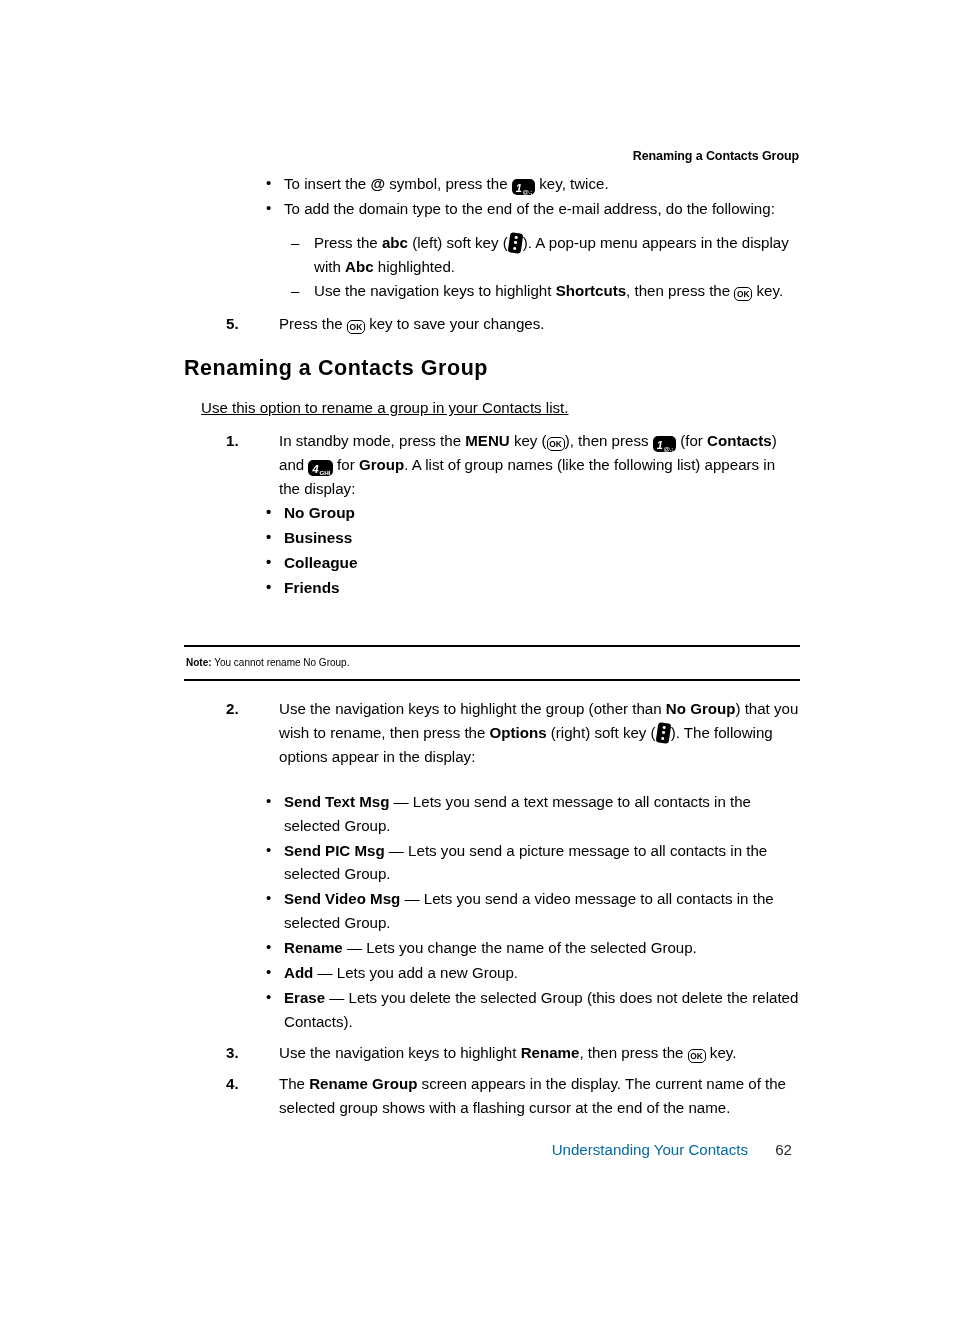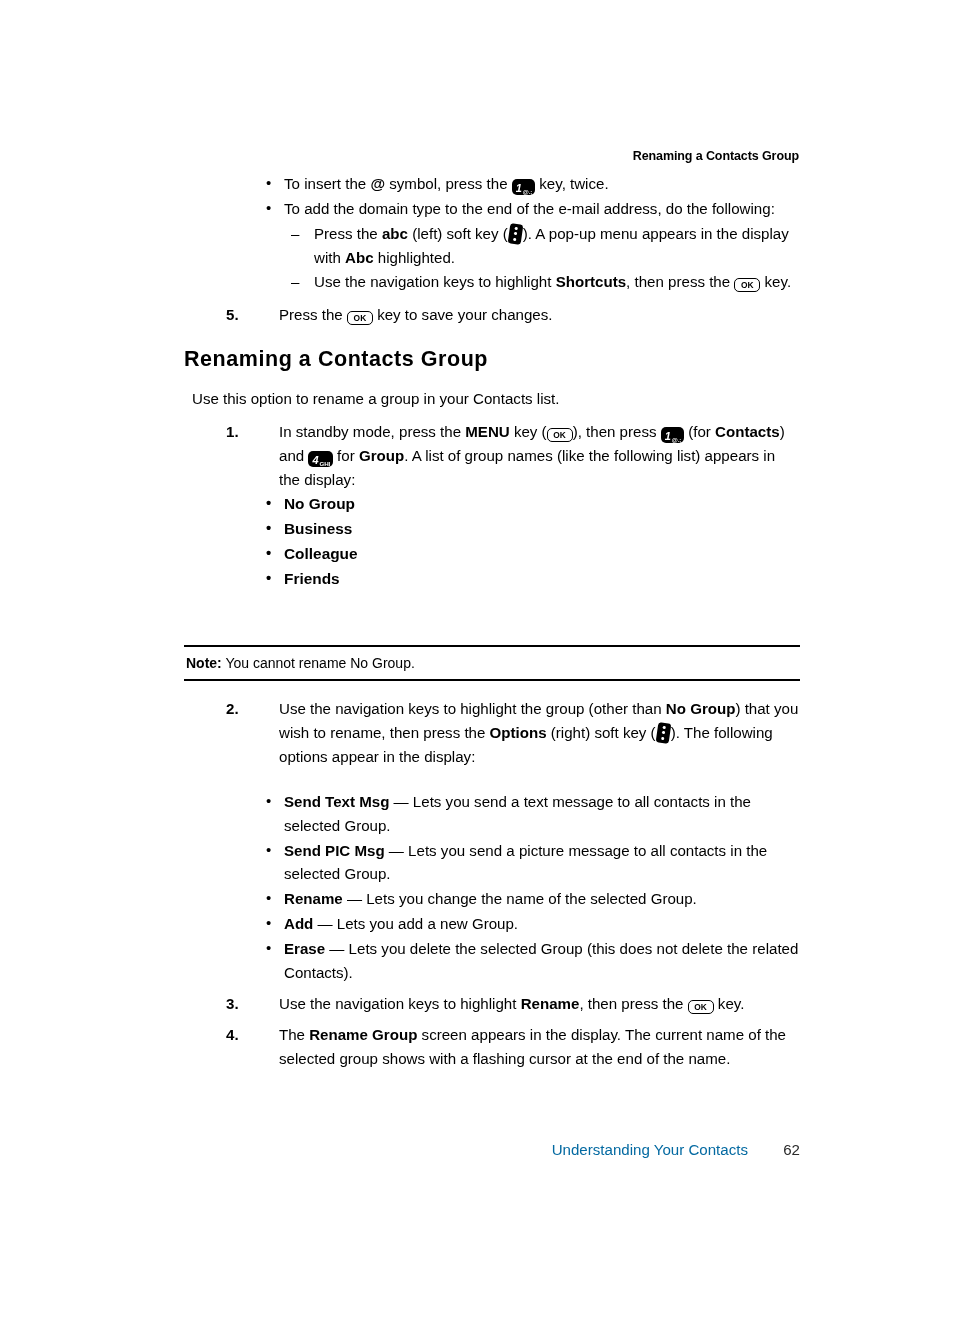--- a/index.html
+++ b/index.html
@@ -77,21 +77,21 @@
     position: relative;
     padding-left: 25px;
     margin-bottom: 0px;
   }
   ul.dash > li::before {
     content: "\2013";
     position: absolute;
     left: 2px;
     top: 0;
   }
-  .dashwrap { margin-left: 105px; margin-top: 1px; }
+  .dashwrap { margin-left: 105px; margin-top: 10px; }
 
   
   .step {
     position: relative;
     padding-left: 53px;
     margin-left: 42px;
     margin-top: 4px;
   }
   .step .num {
     position: absolute;
@@ -104,40 +104,41 @@
 
   
   h2.section {
     font-size: 21.5px;
     font-weight: bold;
     letter-spacing: 0.55px;
     margin: 20px 0 0 0;
     line-height: 26px;
   }
   .intro {
-    margin: 15px 0 0 8px;
+    margin: 15px 0 0 17px;
+    text-decoration: underline;
   }
 
   
   .groups { margin: 3px 0 0 0; }
   .groups li { font-weight: bold; font-size: 15.4px; line-height: 23.9px; }
   .groupwrap { margin-left: 76px; }
 
   
   .note-block {
     position: absolute;
     left: 184px;
     width: 616px;
   }
   .note-rule {
     border-top: 2.6px solid #000;
     width: 100%;
   }
   .note-text {
-    font-size: 14px;
+    font-size: 10px;
     line-height: 18px;
     padding: 7px 0 7px 2px;
   }
   .note-text b { font-weight: bold; }
 
   
   .footer {
     position: absolute;
     left: 184px;
     top: 1138px;
@@ -146,36 +147,36 @@
   }
   .footer .ftitle {
     position: absolute;
     right: 52px;
     top: 0;
     white-space: nowrap;
     color: #0369a1;
   }
   .footer .fpage {
     position: absolute;
-    right: 0;
+    right: 8px;
     top: 0;
     color: #2b2b2b;
   }
 
   b, strong { font-weight: bold; }
 
   
   .key {
     display: inline-block;
     vertical-align: -2px;
     position: relative;
   }
   
   .key-ok {
-    width: 26px;
+    width: 18px;
     height: 14px;
     border: 1.6px solid #000;
     border-radius: 5px;
     line-height: 12px;
     text-align: center;
     font-size: 8.4px;
     font-weight: bold;
     letter-spacing: 0.2px;
     vertical-align: -1px;
     box-sizing: border-box;
@@ -301,20 +302,21 @@
 
     <div class="step" style="margin-top:0">
       <span class="num">2.</span>
       <span>Use the navigation keys to highlight the group (other than <b>No Group</b>) that you wish to rename, then press the <b>Options</b> (right) soft key (<span class="key key-soft"><i></i><i></i><i></i></span>). The following options appear in the display:</span>
     </div>
 
     <div class="l1wrap" style="margin-top:21px">
       <ul class="lvl1">
           <li><b>Send Text Msg</b><span> — Lets you send a text message to all contacts in the selected Group.</span></li>
           <li><b>Send PIC Msg</b><span> — Lets you send a picture message to all contacts in the selected Group.</span></li>
+          <li><b>Send Video Msg</b><span> — Lets you send a video message to all contacts in the selected Group.</span></li>
           <li><b>Rename</b><span> — Lets you change the name of the selected Group.</span></li>
           <li><b>Add</b><span> — Lets you add a new Group.</span></li>
           <li><b>Erase</b><span> — Lets you delete the selected Group (this does not delete the related Contacts).</span></li>
         </ul>
     </div>
 
     <div class="step" style="margin-top:7px">
       <span class="num">3.</span>
       <span>Use the navigation keys to highlight <b>Rename</b>, then press the <span class="key key-ok">OK</span> key.</span>
     </div>

